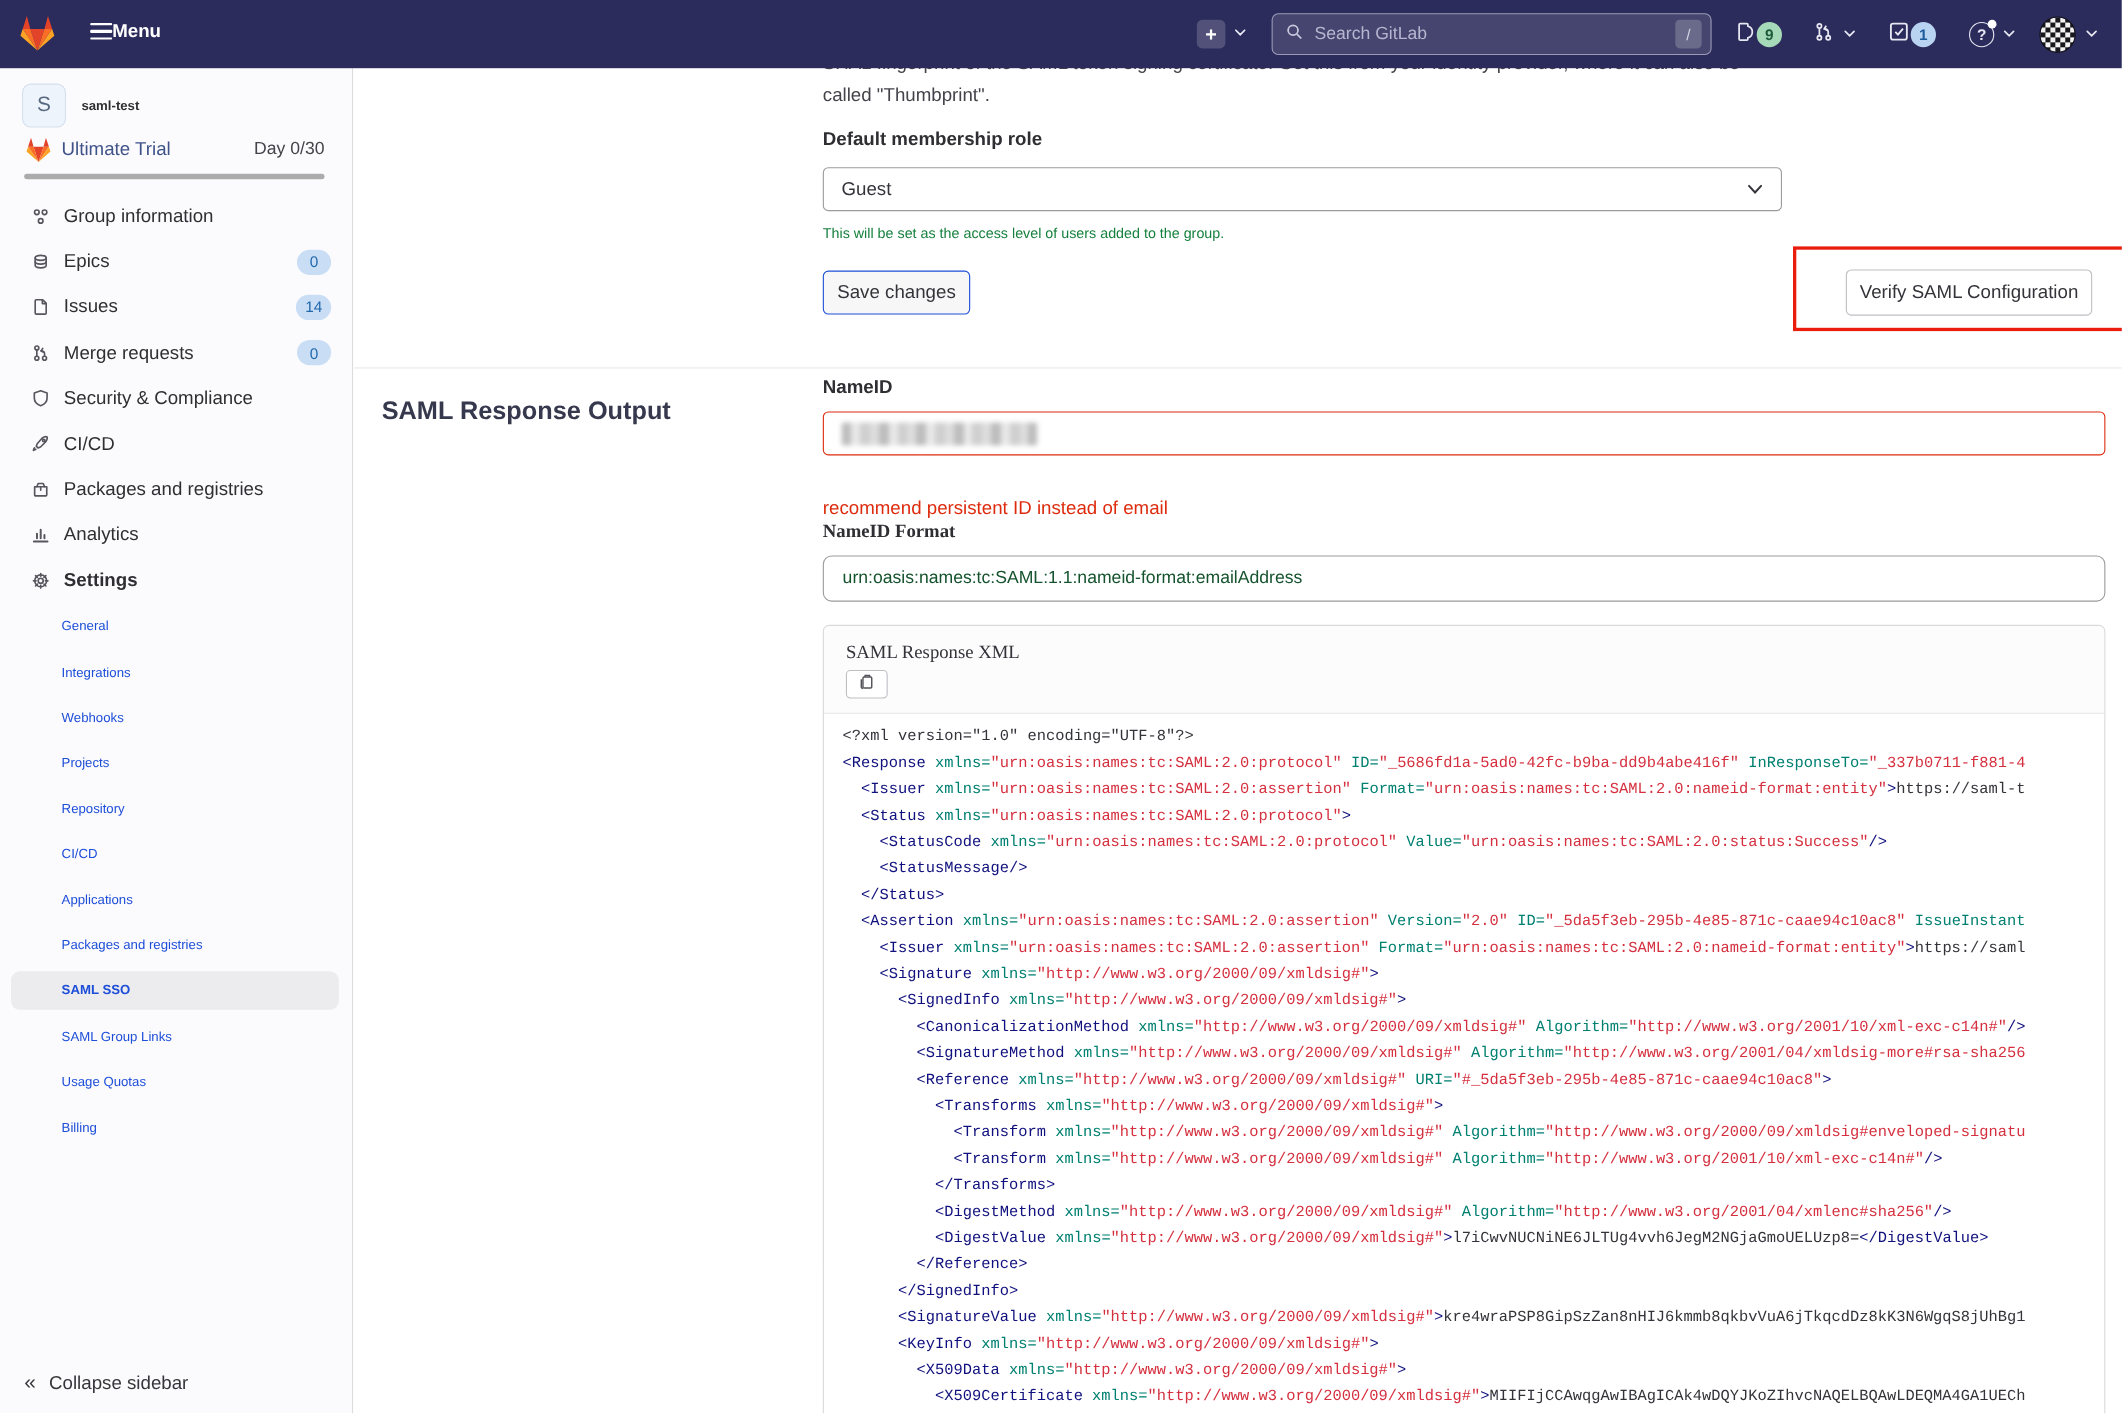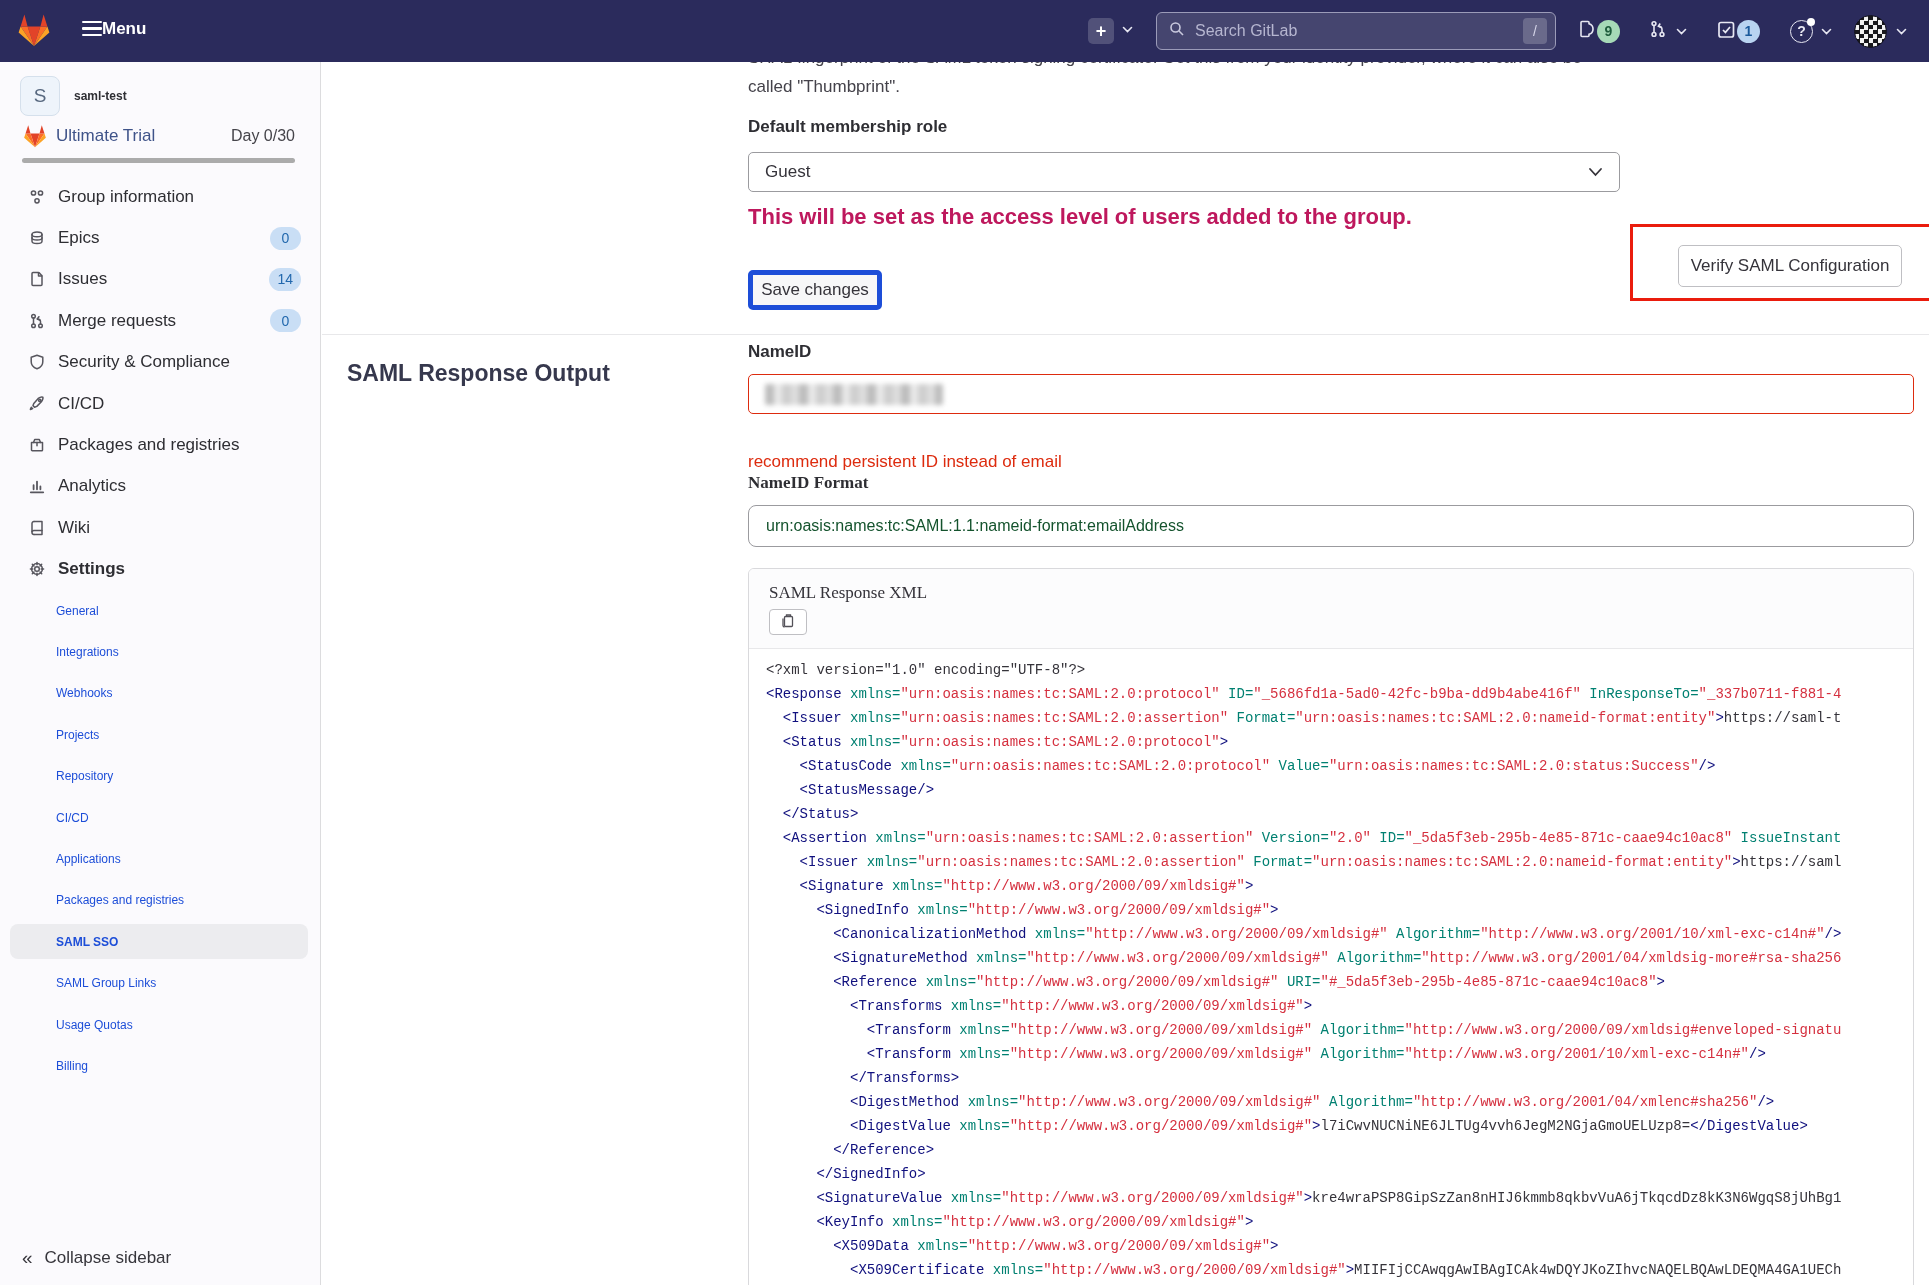--- a/index.html
+++ b/index.html
@@ -52,23 +52,23 @@
   .collapse-chevrons { font-size:19px; color:#36353b; }
 
   
   .main { position:absolute; top:0; left:322px; width:1607px; height:1285px; background:#fff; }
   .clipped-note { position:absolute; left:426px; top:48px; width:1120px; color:#44424a; font-size:17px; z-index:5; }
   .note2 { position:absolute; left:426px; top:77px; color:#44424a; font-size:17px; }
   .lbl { font-weight:700; color:#2e2e33; font-size:17px; }
   .membership-label { position:absolute; left:426px; top:117px; }
   .role-select { position:absolute; left:426px; top:152px; width:872px; height:40px; border:1px solid #9b9b9f; border-radius:5px; background:#fff; display:flex; align-items:center; padding:0 16px; font-size:17px; color:#35333a; cursor:pointer; }
   .role-select .sel-chev { margin-left:auto; }
-  .membership-help { position:absolute; left:426px; top:204px; color:#be185d; font-size:22px;font-weight:bold; }
+  .membership-help { position:absolute; left:426px; top:204px; color:#15803d; font-size:13px; }
   .btn { border-radius:5px; font-size:17px; color:#35333a; display:flex; align-items:center; justify-content:center; cursor:pointer; }
-  .save-btn { position:absolute; left:426px; top:246px; width:134px; height:40px; background:#f7f7f8; border:5px solid #1d4ed8;margin-top:24px; }
+  .save-btn { position:absolute; left:426px; top:246px; width:134px; height:40px; background:#f7f7f8; border:1px solid #1d4ed8; }
   .annotation-rect { position:absolute; left:1308px; top:224px; width:330px; height:77px; border:3px solid #ea1c0d; z-index:6; }
   .verify-btn { position:absolute; left:1356px; top:245px; width:224px; height:42px; background:#fff; border:1px solid #bfbfc3; }
   .hr { position:absolute; left:0px; top:334px; width:1607px; height:1px; background:#e8e8ea; }
   .output-heading { position:absolute; left:25px; top:360px; font-size:23px; font-weight:700; color:#36384d; }
   .nameid-label { position:absolute; left:426px; top:342px; }
   .nameid-input { position:absolute; left:426px; top:374px; width:1166px; height:40px; border:1.5px solid #dd2b0e; border-radius:5px; background:#fff; display:flex; align-items:center; padding:0 16px; }
   .redacted { width:178px; height:21px; border-radius:2px; filter:blur(2.5px);
       background:
         repeating-linear-gradient(90deg,#bdbdbd 0 9px,#e8e8e8 9px 17px,#cfcfcf 17px 26px,#dddddd 26px 34px),
         linear-gradient(#d6d6d6,#d6d6d6); }
@@ -248,28 +248,20 @@
             </svg></span>
           <span class="nav-label">Packages and registries</span>
         </div>
         <div class="nav-item">
           <span class="nav-icon"><svg width="18" height="18" viewBox="0 0 18 18" fill="none" stroke="#57565e" stroke-width="1.5" stroke-linecap="round" stroke-linejoin="round">
               <path d="M2.8 15.3h12.4" stroke-width="1.8"></path>
               <path d="M5.6 12.3V8.2M9 12.3V4.6M12.4 12.3V9.4" stroke-width="1.8"></path>
             </svg></span>
           <span class="nav-label">Analytics</span>
         </div>
-        <div class="nav-item">
-          <span class="nav-icon"><svg width="18" height="18" viewBox="0 0 18 18" fill="none" stroke="#57565e" stroke-width="1.5" stroke-linecap="round" stroke-linejoin="round">
-              <path d="M6 2.5h8v13H6"></path>
-              <path d="M6 2.5A2 2 0 004 4.5v9a2 2 0 002 2"></path>
-              <path d="M4 12.6c.4-.7 1.1-1.1 2-1.1h8"></path>
-            </svg></span>
-          <span class="nav-label">Wiki</span>
-        </div>
         <div class="nav-item bold">
           <span class="nav-icon"><svg width="18" height="18" viewBox="0 0 18 18" fill="none" stroke="#57565e" stroke-width="1.5" stroke-linecap="round" stroke-linejoin="round">
               <circle cx="9" cy="9" r="2.3"></circle>
               <circle cx="9" cy="9" r="5.4"></circle>
               <path d="M9 2.4v2.4M9 13.2v2.4M2.4 9h2.4M13.2 9h2.4M4.3 4.3l1.7 1.7M12 12l1.7 1.7M13.7 4.3L12 6M6 12l-1.7 1.7"></path>
             </svg></span>
           <span class="nav-label">Settings</span>
         </div>
         <div class="sub-item">
           <span>General</span>

